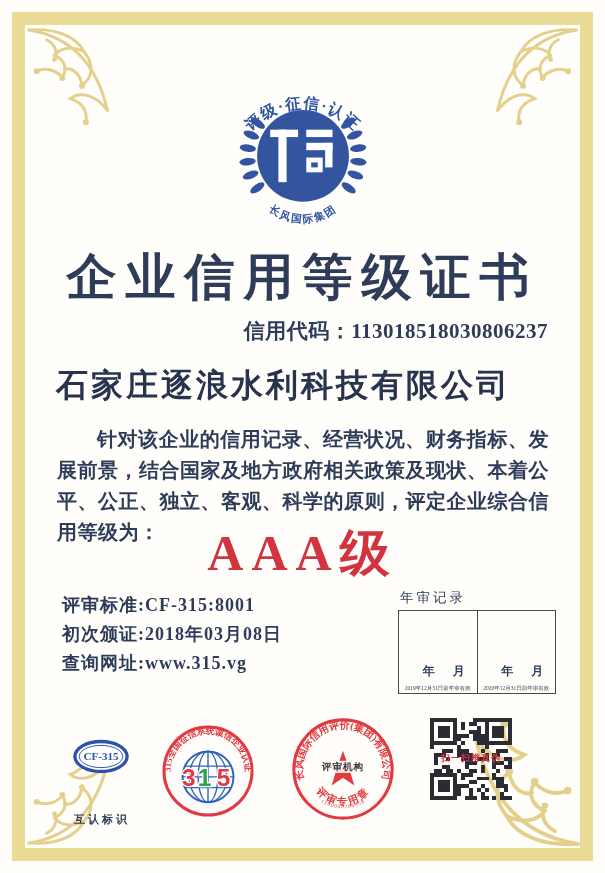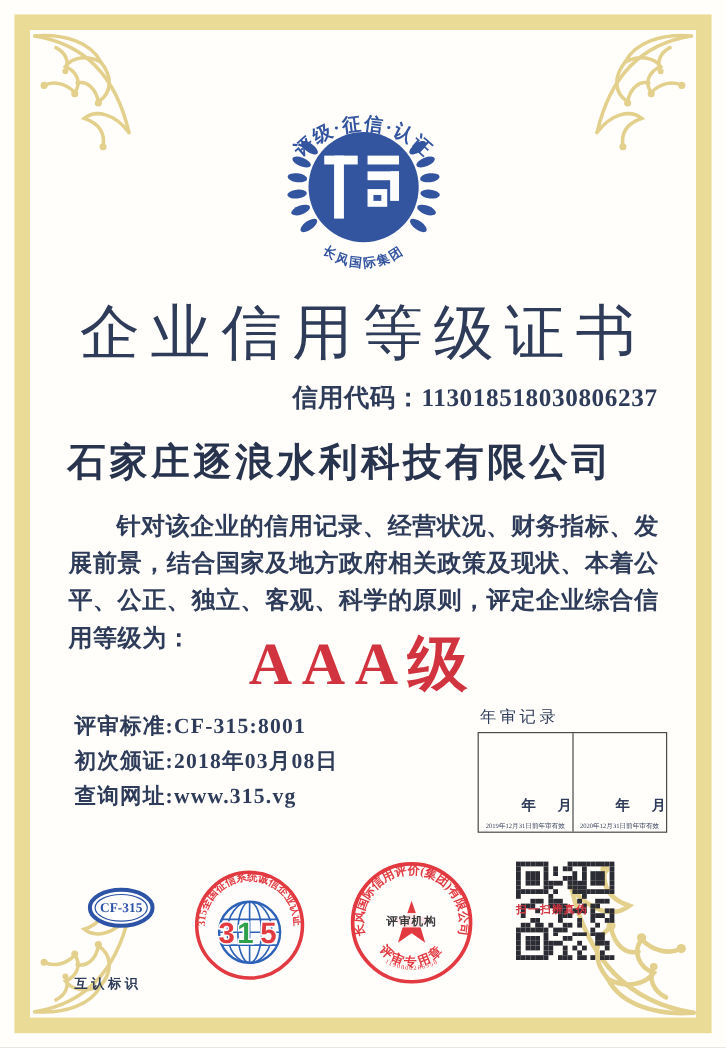--- a/index.html
+++ b/index.html
@@ -8,51 +8,51 @@
   
   .frame{position:absolute;inset:12px;border:13px solid #eadb97;pointer-events:none;}
   .corner{position:absolute;width:108px;height:108px;}
   .corner.tl{left:25px;top:26px;}
   .corner.tr{right:25px;top:26px;transform:scaleX(-1);}
   .corner.bl{left:25px;bottom:26px;transform:scaleY(-1);}
   .corner.br{right:22px;bottom:24px;width:140px;height:140px;transform:scale(-1,-1);}
   
   .emblem{position:absolute;left:50%;top:72px;transform:translateX(-50%);width:164px;height:158px;}
   
-  .title{position:absolute;left:0;right:0;top:244px;text-align:center;font-size:50px;font-weight:normal;
+  .title{position:absolute;left:0;right:0;top:244px;text-align:center;font-size:50px;font-weight:bold;
          color:#2e3c59;letter-spacing:9px;white-space:nowrap;}
   .credit-code{position:absolute;right:57px;top:317px;font-size:21px;font-weight:bold;color:#2e3c59;letter-spacing:.5px;margin-left:15px;}
   .company{position:absolute;left:56px;top:364px;font-size:32px;font-weight:bold;color:#28344e;
            font-family:"Liberation Sans","DejaVu Sans",sans-serif;letter-spacing:3px;white-space:nowrap;}
   .paragraph{position:absolute;left:57px;right:56px;top:424px;font-size:20px;font-weight:bold;color:#2e3c59;
              line-height:31px;text-align:justify;text-indent:2em;letter-spacing:.5px;}
   .rating{position:absolute;left:0;right:0;top:520px;text-align:center;font-size:50px;font-weight:bold;
           color:#d2343f;letter-spacing:8px;}
   .details{position:absolute;left:62px;top:591px;font-size:18px;font-weight:bold;color:#2e3c59;line-height:29px;}
   .details div{letter-spacing:1px;}
   
   .annual{position:absolute;left:398px;top:589px;width:158px;color:#2e3c59;}
   .annual .a-title{font-size:13.5px;font-weight:normal;letter-spacing:3px;margin-left:2px;}
   .annual .a-box{margin-top:3px;height:82px;border:1px solid #4a4a4a;display:flex;}
   .annual .a-cell{flex:1;position:relative;}
   .annual .a-cell:first-child{border-right:1px solid #4a4a4a;}
-  .annual .ym{position:absolute;bottom:13px;left:12px;right:0;text-align:right;font-size:12px;font-weight:bold;white-space:pre;}
+  .annual .ym{position:absolute;bottom:13px;left:12px;right:0;text-align:center;font-size:12px;font-weight:bold;white-space:pre;}
   .annual .note{position:absolute;bottom:1px;left:0;right:0;text-align:center;font-size:5.5px;white-space:nowrap;color:#38425c;}
   
   .seal1{position:absolute;left:72px;top:739px;width:58px;height:35px;}
-  .seal1-caption{position:absolute;left:62px;top:812px;width:80px;text-align:left;font-size:11px;
+  .seal1-caption{position:absolute;left:62px;top:812px;width:80px;text-align:center;font-size:11px;
                  font-weight:bold;color:#2e3c59;letter-spacing:3px;}
   .seal2{position:absolute;left:161px;top:724px;width:94px;height:94px;}
   .seal3{position:absolute;left:290px;top:716px;width:106px;height:106px;}
   .qr-wrap{position:absolute;left:430px;top:718px;width:82px;height:82px;}
   .qr-grid{display:grid;grid-template-columns:repeat(21,1fr);grid-template-rows:repeat(21,1fr);
            width:82px;height:82px;}
   .qr-grid div{background:transparent;}
   .qr-grid div.on{background:#2b2b33;}
-  .qr-overlay{position:absolute;left:0;right:0;top:34px;font-size:9px;font-weight:bold;
+  .qr-overlay{position:absolute;left:0;right:0;top:34px;text-align:center;font-size:9px;font-weight:bold;
               color:#d2343f;letter-spacing:1px;}
   .qr-caption{position:absolute;left:405px;top:804px;width:132px;text-align:center;font-size:12.5px;
               font-weight:bold;color:#2e3c59;letter-spacing:1px;}
 </style>
 </head>
 <body>
 
 <div class="page">
 
   <svg width="0" height="0" style="position:absolute" aria-hidden="true">

